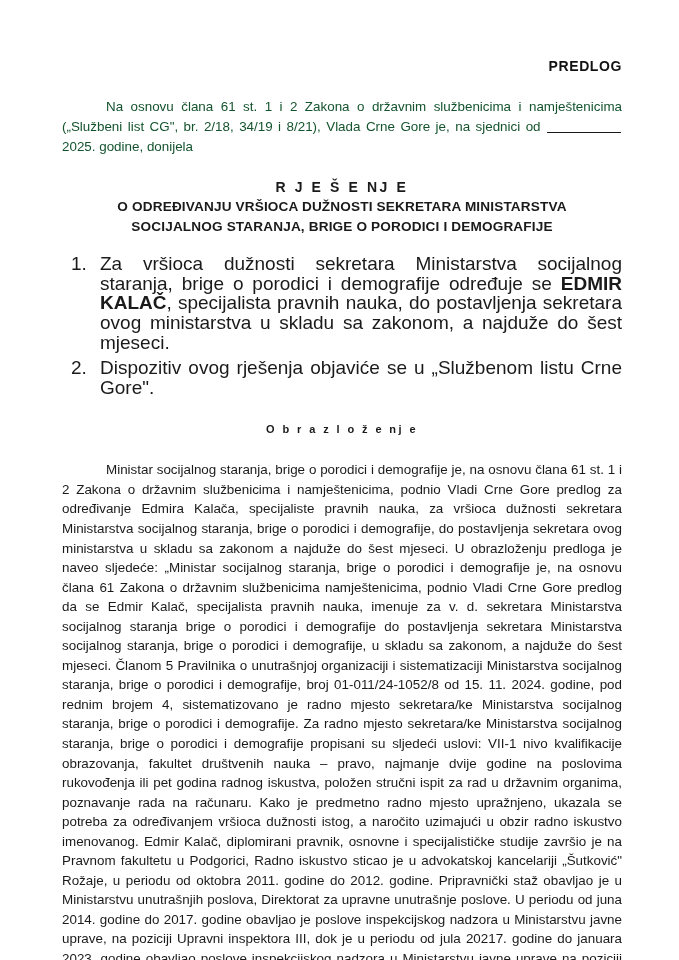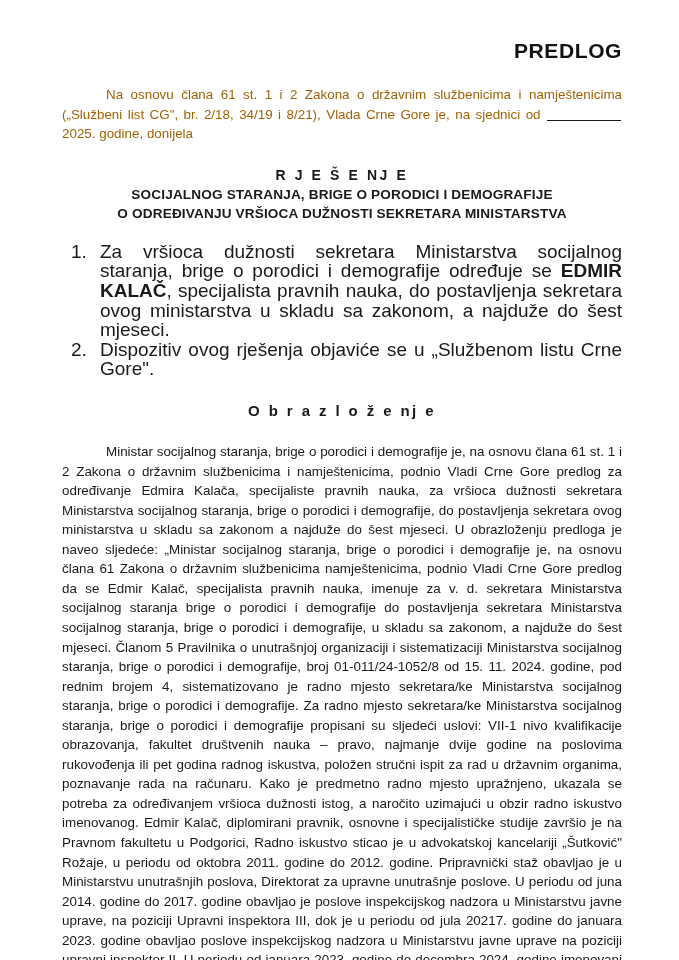--- a/index.html
+++ b/index.html
@@ -29,37 +29,37 @@
   .content {
     position: absolute;
     left: 62px;
     right: 57px;
     top: 0;
     width: 560px;
   }
 
   
   .doc-label {
-    margin-top: 39px;
+    margin-top: 59px;
     text-align: right;
-    font-size: 21px;
+    font-size: 14px;
     font-weight: bold;
     letter-spacing: 0.6px;
     color: #111;
     line-height: 1.1;
   }
 
   
   .intro {
     margin-top: 23px;
     font-size: 13.4px;
     line-height: 19.6px;
     text-align: justify;
     text-justify: inter-word;
-    color: #a16207;
+    color: #14532d;
   }
   .intro .indent { display: inline-block; width: 44px; }
   .blank-line {
     display: inline-block;
     width: 74px;
     border-bottom: 1.6px solid #1a1a1a;
     vertical-align: -2px;
     margin: 0 1px;
   }
 
@@ -87,28 +87,28 @@
     padding-left: 30px;
     font-size: 19px;
     line-height: 19.6px;
   }
   ol.clauses > li {
     text-align: justify;
     text-justify: inter-word;
     padding-left: 8px;
     margin-bottom: 0;
   }
-  ol.clauses > li + li { margin-top: 0px; }
+  ol.clauses > li + li { margin-top: 6px; }
   .nm { font-weight: bold; }
 
   
   .reason-head {
     margin-top: 23px;
     text-align: center;
-    font-size: 15px;
+    font-size: 11px;
     font-weight: bold;
     letter-spacing: 2.4px;
     line-height: 18px;
   }
 
   
   .body-para {
     margin-top: 22px;
     font-size: 13.4px;
     line-height: 19.55px;
@@ -126,22 +126,22 @@
   <div class="content">
 
     <div class="doc-label">PREDLOG</div>
 
     <div class="intro">
       <span class="indent"></span><span>Na osnovu člana 61 st. 1 i 2  Zakona o državnim službenicima i namještenicima („Službeni list CG", br. 2/18, 34/19 i 8/21), Vlada Crne Gore je, na sjednici od </span><span class="blank-line"></span><span> 2025. godine, donijela</span>
     </div>
 
     <div class="title-block">
       <div class="title-main">R J E Š E NJ E</div>
+      <div class="title-sub">O ODREĐIVANJU VRŠIOCA DUŽNOSTI SEKRETARA MINISTARSTVA</div>
       <div class="title-sub">SOCIJALNOG STARANJA, BRIGE O PORODICI I DEMOGRAFIJE</div>
-      <div class="title-sub">O ODREĐIVANJU VRŠIOCA DUŽNOSTI SEKRETARA MINISTARSTVA</div>
     </div>
 
     <ol class="clauses">
       <li><span>Za vršioca dužnosti sekretara Ministarstva socijalnog staranja, brige o porodici i demografije određuje se </span><span class="nm">EDMIR KALAČ</span><span>, specijalista pravnih nauka, do postavljenja sekretara ovog ministarstva u skladu sa zakonom, a najduže do šest mjeseci.</span></li>
       <li><span>Dispozitiv ovog rješenja objaviće se u „Službenom listu Crne Gore".</span></li>
     </ol>
 
     <div class="reason-head">O b r a z l o ž e nj e</div>
 
     <div class="body-para">

